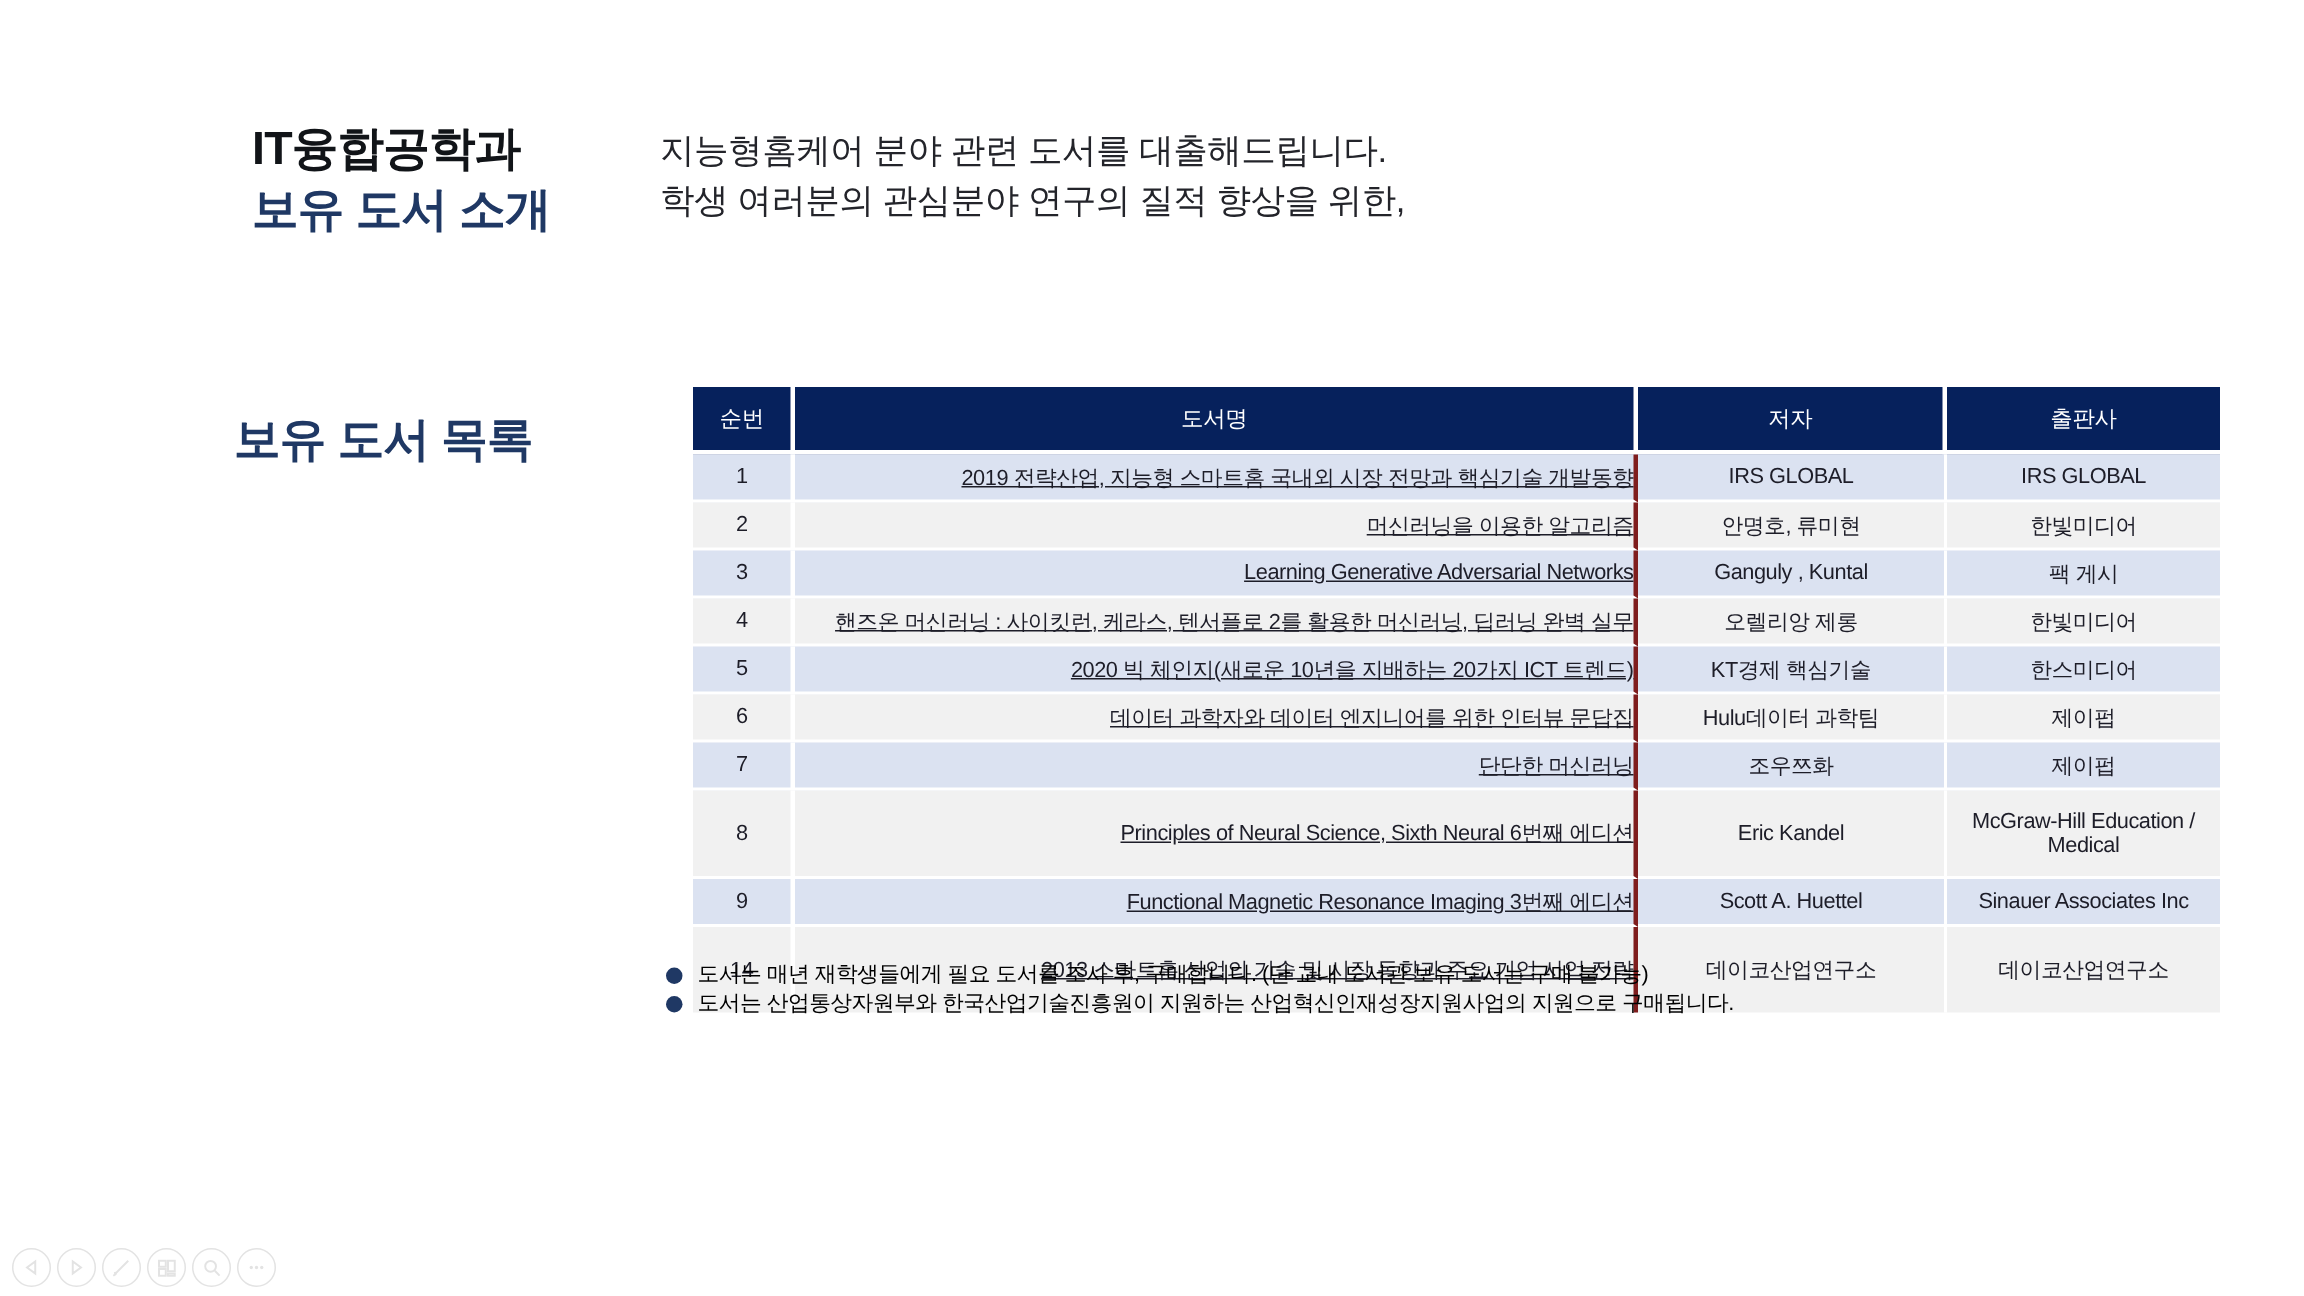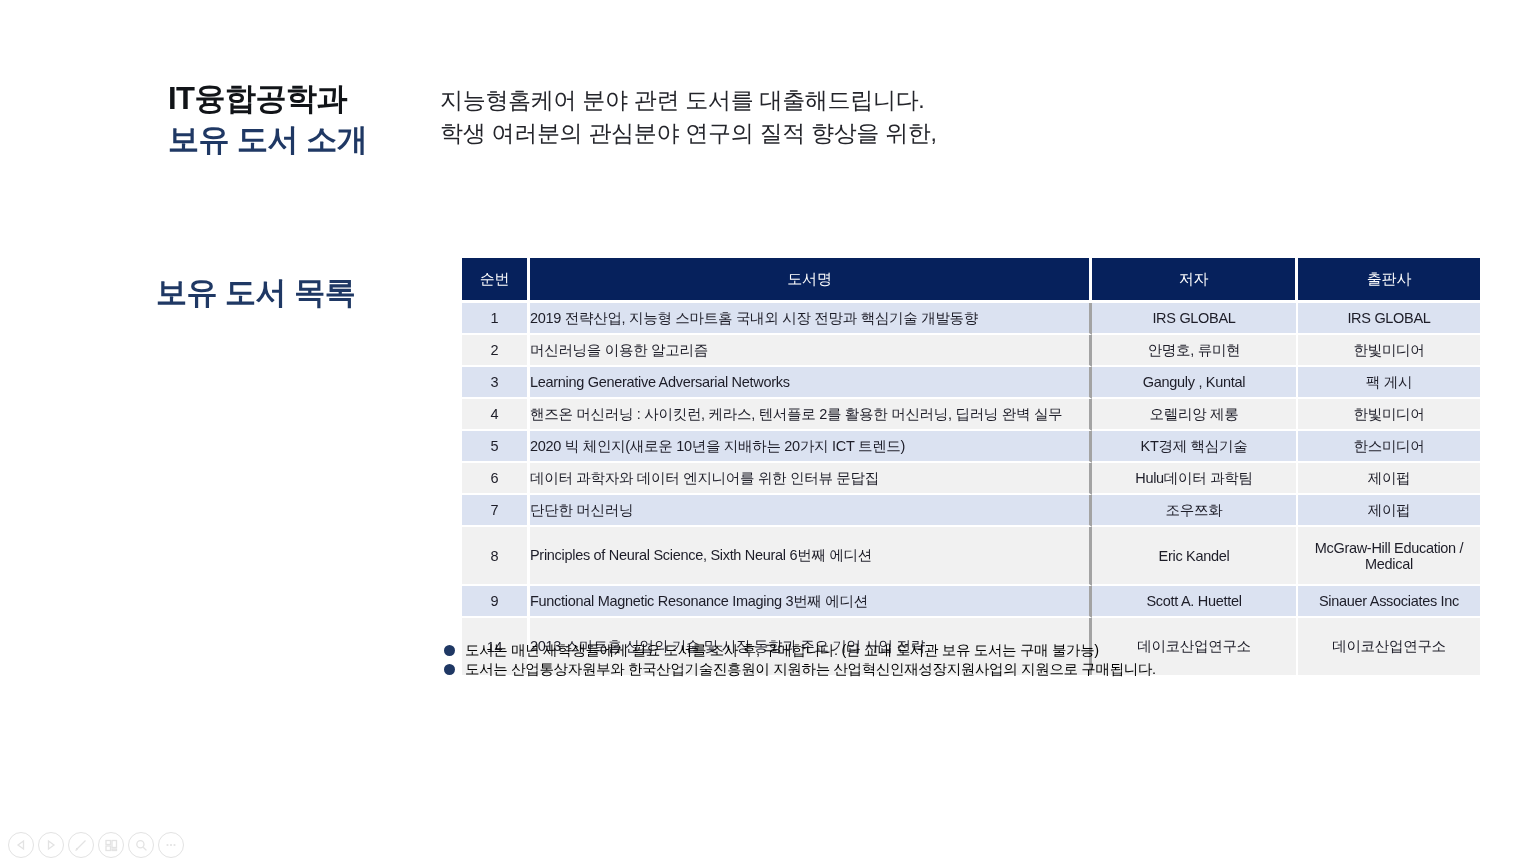--- a/index.html
+++ b/index.html
@@ -108,23 +108,24 @@
     height: 30px;
     letter-spacing: -0.3px;
     border-bottom: 2px solid #ffffff;
     border-right: 2px solid #ffffff;
   }
   tbody td.cell-no {
     text-align: center;
     border-right: 3px solid #ffffff;
   }
   tbody td.cell-title {
-    text-align: left;
+    text-align: right;
     padding-left: 12px;
-    border-right: 3px solid #a3a3a3;
+    border-right: 3px solid #7f1d1d;
+    text-decoration: underline;
   }
   tbody td.cell-author,
   tbody td.cell-pub {
     text-align: center;
   }
   tbody td.cell-pub { border-right: none; }
   tbody tr.tall td { height: 57px; }
   tbody tr:last-child td { border-bottom: none; }
 
   

